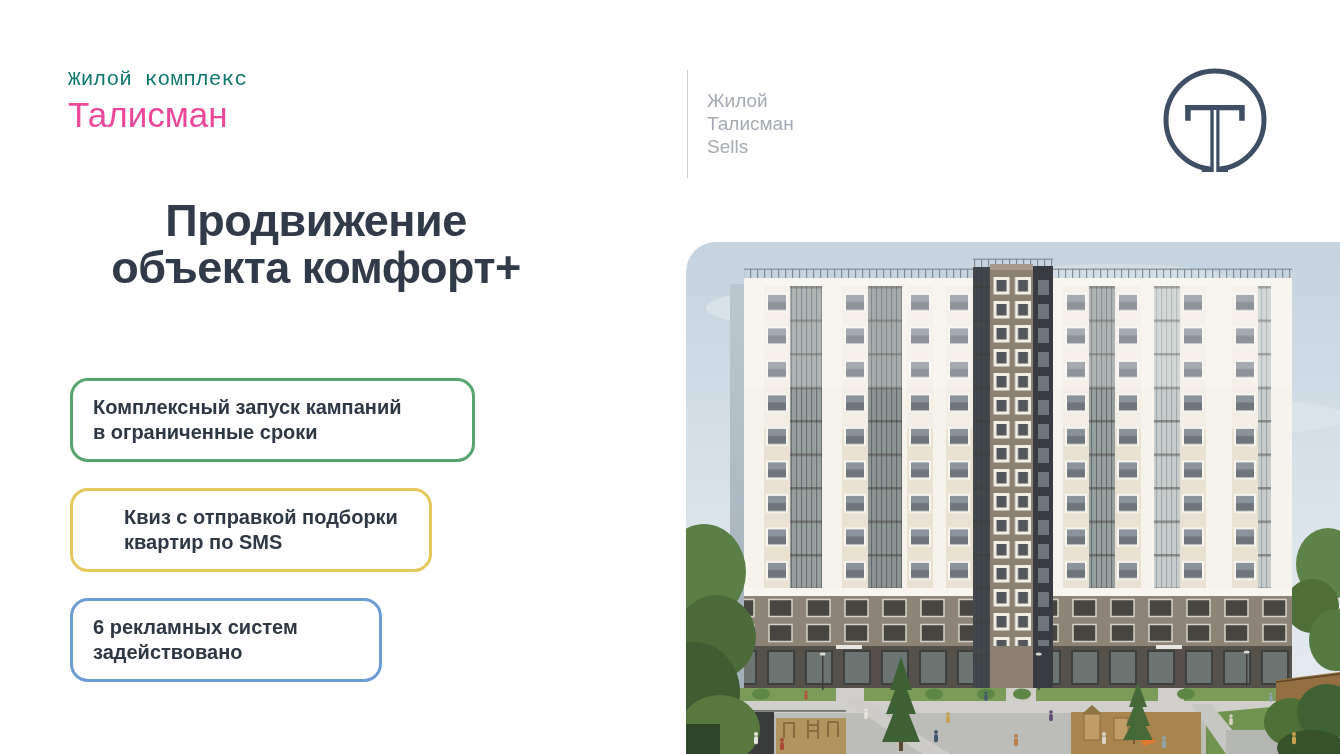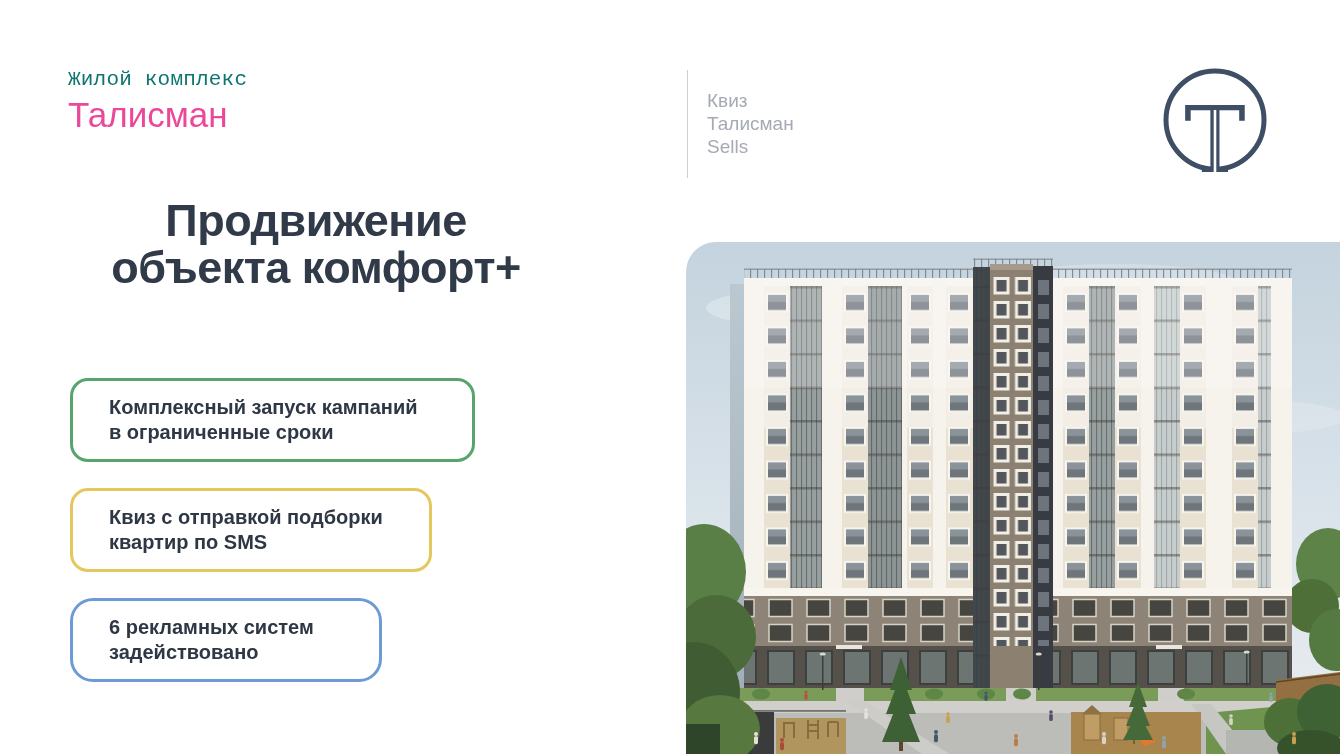--- a/index.html
+++ b/index.html
@@ -7,25 +7,25 @@
        font-family:"Liberation Sans","DejaVu Sans",sans-serif;}
   .brand{position:absolute;left:68px;top:68px;color:#3c4553;}
   .brand .label{font-size:21px;color:#0f766e;letter-spacing:.2px;font-family:Liberation Mono, monospace;}
   .brand .name{font-size:35px;margin-top:4px;color:#ec4899;}
   .headline{position:absolute;left:66px;top:167px;width:500px;
             font-size:45px;line-height:47px;font-weight:700;color:#313a48;
             letter-spacing:-.5px;white-space:pre-line;text-align:center;}
   .feature{position:absolute;left:70px;height:84px;border:3px solid #888;
            border-radius:18px;display:flex;align-items:center;box-sizing:border-box;
            background:#fff;}
-  .feature .txt{padding-left:36px;font-size:20px;font-weight:700;color:#2e3744;
+  .feature .txt{padding-left:20px;font-size:20px;font-weight:700;color:#2e3744;
                 line-height:25px;white-space:pre-line;}
   .f1{top:378px;width:405px;}
   .f2{top:488px;width:362px;}
-  .f3{top:598px;width:312px;border-radius:23px;}
+  .f3{top:598px;width:312px;}
   .case-divider{position:absolute;left:687px;top:70px;width:1px;height:108px;background:#ccd0d6;}
   .case-labels{position:absolute;left:707px;top:89px;font-size:19px;line-height:23px;color:#a6aab4;}
   .logo{position:absolute;left:1161px;top:66px;width:108px;height:108px;}
   .hero{position:absolute;left:686px;top:242px;width:654px;height:512px;
         border-top-left-radius:30px;overflow:hidden;}
   .hero svg{display:block;}
 </style>
 </head>
 <body>
 
@@ -34,32 +34,32 @@
   <div class="name">Талисман</div>
 </div>
 
 <h1 class="headline">Продвижение
 объекта комфорт+</h1>
 
 <div class="feature f1" style="border-color: rgb(87, 164, 108);">
   <div class="txt">Комплексный запуск кампаний
 в ограниченные сроки</div>
 </div>
-<div class="feature f2" style="border-color: rgb(228, 200, 94);">
+<div class="feature f2" style="border-color: rgb(228, 200, 94); justify-content: center;">
   <div class="txt">Квиз с отправкой подборки
 квартир по SMS</div>
 </div>
 <div class="feature f3" style="border-color: rgb(109, 155, 212);">
   <div class="txt">6 рекламных систем
 задействовано</div>
 </div>
 
 <div class="case-divider"></div>
 <div class="case-labels">
-  <div>Квиз</div>
+  <div>Жилой</div>
   <div>Талисман</div>
   <div>Sells</div>
 </div>
 
 <svg class="logo" viewBox="0 0 108 108">
   <circle cx="54" cy="54" r="49" fill="none" stroke="#3e4e65" stroke-width="5"></circle>
   <text x="54" y="106" text-anchor="middle" font-family="DejaVu Serif, serif" font-size="92" fill="#3e4e65">T</text>
   <rect x="52.7" y="44" width="2.6" height="66" fill="#ffffff"></rect>
 </svg>
 

